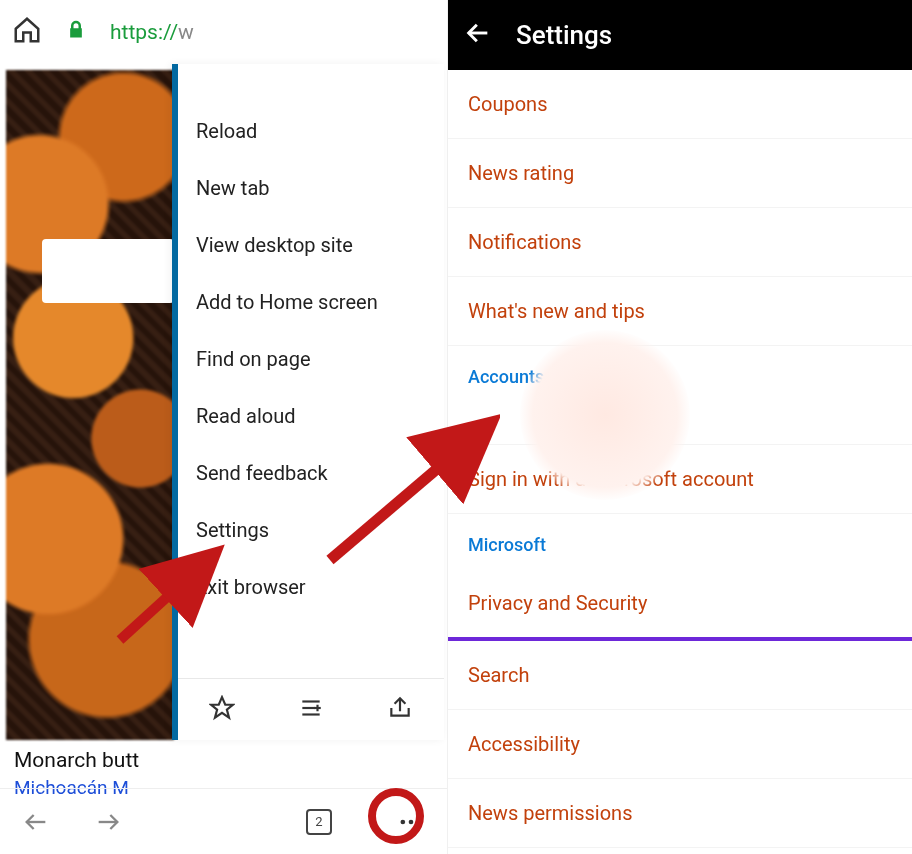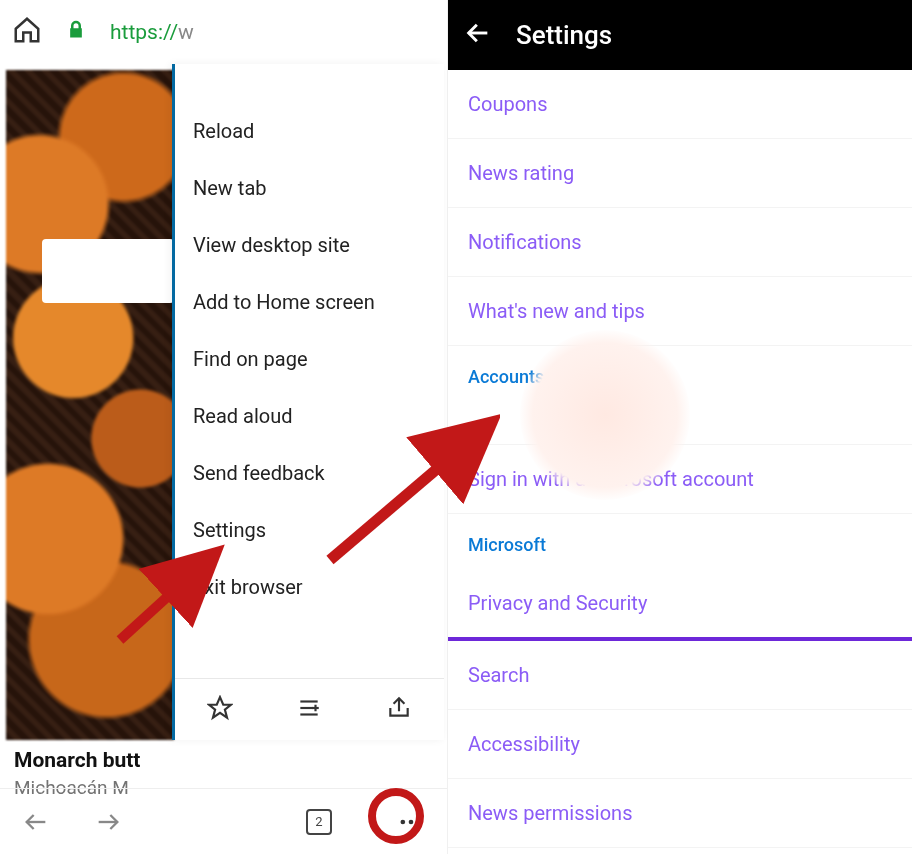--- a/index.html
+++ b/index.html
@@ -68,21 +68,21 @@
     background: #fff;
     border-radius: 4px;
   }
   .menu-panel {
     position: absolute;
     left: 172px;
     top: 0;
     width: 272px;
     height: 676px;
     background: #fff;
-    border-left: 3px solid #0369a1;
+    border-left: 6px solid #0369a1;
     box-shadow: -2px 0 8px rgba(0,0,0,0.06);
   }
   .menu-item {
     display: flex;
     align-items: center;
     height: 57px;
     padding-left: 18px;
     font-size: 20px;
     color: #222;
   }
@@ -102,22 +102,22 @@
   .caption-strip {
     position: absolute;
     left: 6px;
     top: 680px;
     width: 162px;
     height: 58px;
     background: #fff;
     padding: 4px 8px 0 8px;
     overflow: hidden;
   }
-  .caption-title { font-size: 21px; font-weight: 700; color: #111; white-space: nowrap; }
-  .caption-sub { font-size: 19px; color: #737373; white-space: nowrap; margin-top: 4px; }
+  .caption-title { font-size: 21px; font-weight: 400; color: #111; white-space: nowrap; }
+  .caption-sub { font-size: 19px; color: #1d4ed8; white-space: nowrap; margin-top: 4px; }
   .bottom-nav {
     position: absolute;
     bottom: 0;
     left: 0;
     width: 100%;
     height: 66px;
     border-top: 1px solid #eee;
     display: flex;
     align-items: center;
     padding: 0 14px;
@@ -158,21 +158,21 @@
     align-items: center;
     padding: 0 16px;
     gap: 24px;
   }
   .settings-title { font-size: 26px; font-weight: 500; }
   .settings-header svg { width: 28px; height: 28px; }
   .settings-list { padding: 0; }
   .settings-item {
     padding: 22px 20px;
     font-size: 20px;
-    color: #8b5cf6;
+    color: #c2410c;
     border-bottom: 1px solid #f3f3f3;
   }
   .settings-section {
     padding: 20px 20px 14px 20px;
     font-size: 18px;
     color: #0a7ad6;
     font-weight: 500;
   }
   .settings-gap { height: 44px; border-bottom: 1px solid #f3f3f3; }
   .pink-blob {

